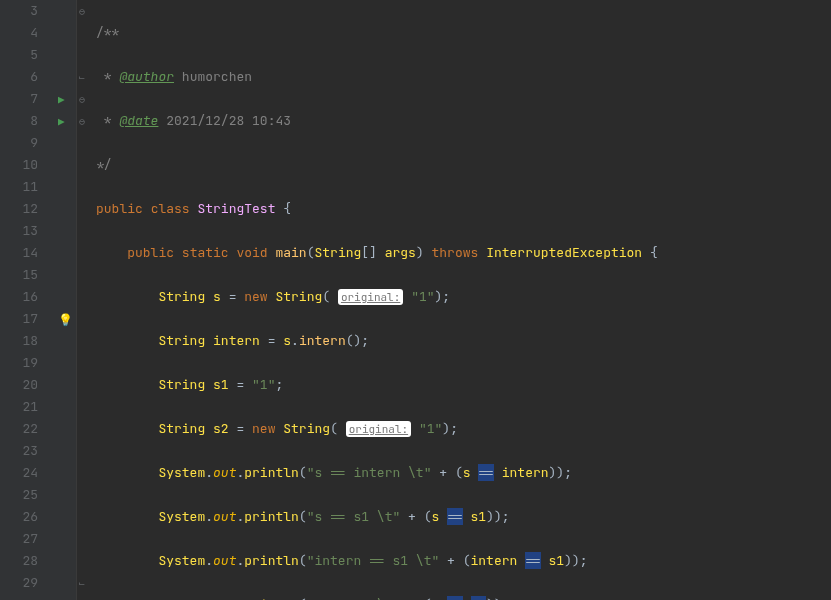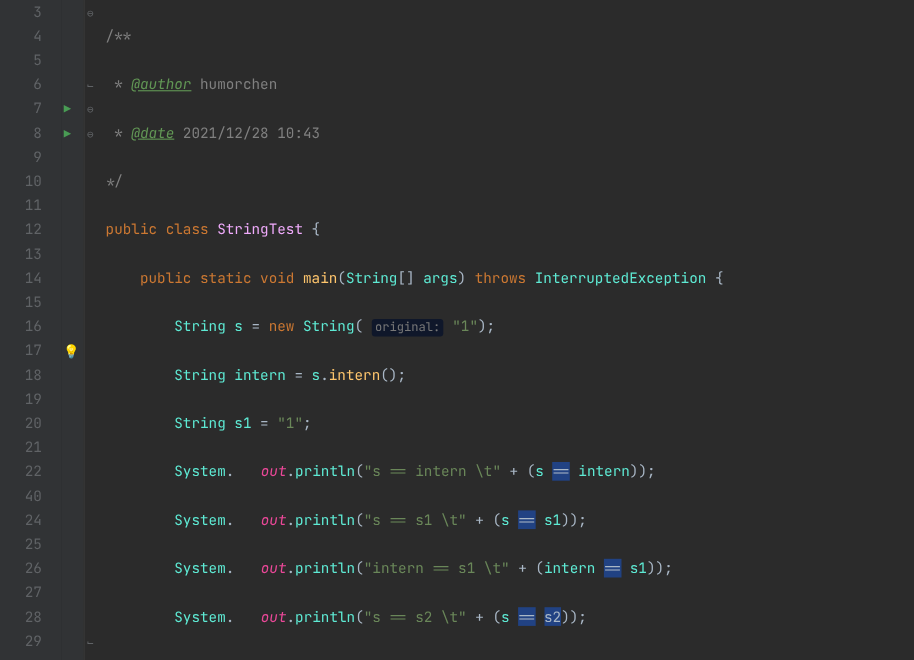--- a/index.html
+++ b/index.html
@@ -54,27 +54,27 @@
 .code {
   flex: 1;
   padding-left: 6px;
   white-space: pre;
   overflow: hidden;
 }
 .code .line { height: 22px; }
 .kw { color: #cc7832; text-align: center; }
 .str { color: #6a8759; }
 .method { color: #ffc66d; }
-.field { color: #ec4899; font-style: italic; margin-left: 24px; }
+.field { color: #eab308; font-style: italic; }
 .cmt { color: #808080; }
 .doc-tag { color: #629755; font-style: italic; font-weight: normal; text-decoration: underline; }
-.param-hint { color: #787878; background: #0f172a; font-size: 11px; padding: 1px 3px; border-radius: 3px; }
+.param-hint { color: #787878; background: #ffffff; font-size: 11px; padding: 1px 3px; border-radius: 3px; text-decoration: underline; }
 .hl { background: #214283; }
 .punct { color: #a9b7c6; }
-.ident { color: #5eead4; }
+.ident { color: #fde047; }
 .class-name { color: #f0abfc; }
 </style>
 </head>
 <body>
 
 <div class="editor">
   <div class="gutter">
     <div class="ln">3</div>
     <div class="ln">4</div>
     <div class="ln">5</div>
@@ -88,21 +88,21 @@
     <div class="ln">13</div>
     <div class="ln">14</div>
     <div class="ln">15</div>
     <div class="ln">16</div>
     <div class="ln">17</div>
     <div class="ln">18</div>
     <div class="ln">19</div>
     <div class="ln">20</div>
     <div class="ln">21</div>
     <div class="ln">22</div>
-    <div class="ln">40</div>
+    <div class="ln">23</div>
     <div class="ln">24</div>
     <div class="ln">25</div>
     <div class="ln">26</div>
     <div class="ln">27</div>
     <div class="ln">28</div>
     <div class="ln">29</div>
   </div>
   <div class="icons-col">
     <span class="run-icon" style="top:89px">▶</span>
     <span class="run-icon" style="top:111px">▶</span>
@@ -118,20 +118,21 @@
   <div class="code">
 <div class="line"><span class="cmt">/**</span></div>
 <div class="line"><span class="cmt"> * </span><span class="doc-tag">@author</span><span class="cmt"> </span><span class="cmt">humorchen</span></div>
 <div class="line"><span class="cmt"> * </span><span class="doc-tag">@date</span><span class="cmt"> </span><span class="cmt">2021/12/28 10:43</span></div>
 <div class="line"><span class="cmt">*/</span></div>
 <div class="line"><span class="kw">public</span> <span class="kw">class</span> <span class="class-name">StringTest</span> <span class="punct">{</span></div>
 <div class="line">    <span class="kw">public</span> <span class="kw">static</span> <span class="kw">void</span> <span class="method">main</span><span class="punct">(</span><span class="ident">String</span><span class="punct">[] </span><span class="ident">args</span><span class="punct">) </span><span class="kw">throws</span> <span class="ident">InterruptedException</span> <span class="punct">{</span></div>
 <div class="line">        <span class="ident">String</span> <span class="ident">s</span> = <span class="kw">new</span> <span class="ident">String</span><span class="punct">(</span> <span class="param-hint">original:</span> <span class="str">"1"</span><span class="punct">);</span></div>
 <div class="line">        <span class="ident">String</span> <span class="ident">intern</span> = <span class="ident">s</span>.<span class="method">intern</span><span class="punct">();</span></div>
 <div class="line">        <span class="ident">String</span> <span class="ident">s1</span> = <span class="str">"1"</span><span class="punct">;</span></div>
+<div class="line">        <span class="ident">String</span> <span class="ident">s2</span> = <span class="kw">new</span> <span class="ident">String</span><span class="punct">(</span> <span class="param-hint">original:</span> <span class="str">"1"</span><span class="punct">);</span></div>
 <div class="line">        <span class="ident">System</span>.<span class="field">out</span>.<span class="ident">println</span><span class="punct">(</span><span class="str">"s == intern \t"</span> + (<span class="ident">s</span> <span class="hl">==</span> <span class="ident">intern</span>))<span class="punct">;</span></div>
 <div class="line">        <span class="ident">System</span>.<span class="field">out</span>.<span class="ident">println</span><span class="punct">(</span><span class="str">"s == s1 \t"</span> + (<span class="ident">s</span> <span class="hl">==</span> <span class="ident">s1</span>))<span class="punct">;</span></div>
 <div class="line">        <span class="ident">System</span>.<span class="field">out</span>.<span class="ident">println</span><span class="punct">(</span><span class="str">"intern == s1 \t"</span> + (<span class="ident">intern</span> <span class="hl">==</span> <span class="ident">s1</span>))<span class="punct">;</span></div>
 <div class="line">        <span class="ident">System</span>.<span class="field">out</span>.<span class="ident">println</span><span class="punct">(</span><span class="str">"s == s2 \t"</span> + (<span class="ident">s</span> <span class="hl">==</span> <span class="hl">s2</span>))<span class="punct">;</span></div>
 
 
 
 
 
 

